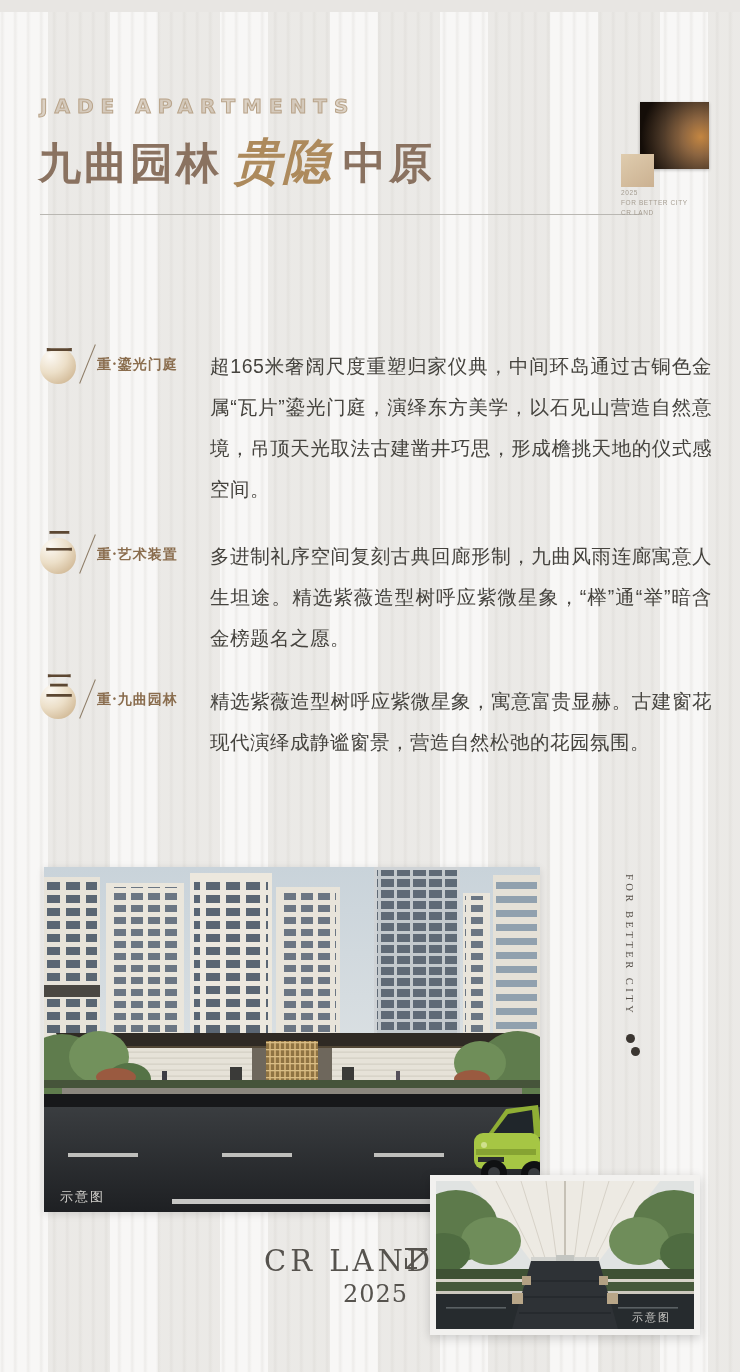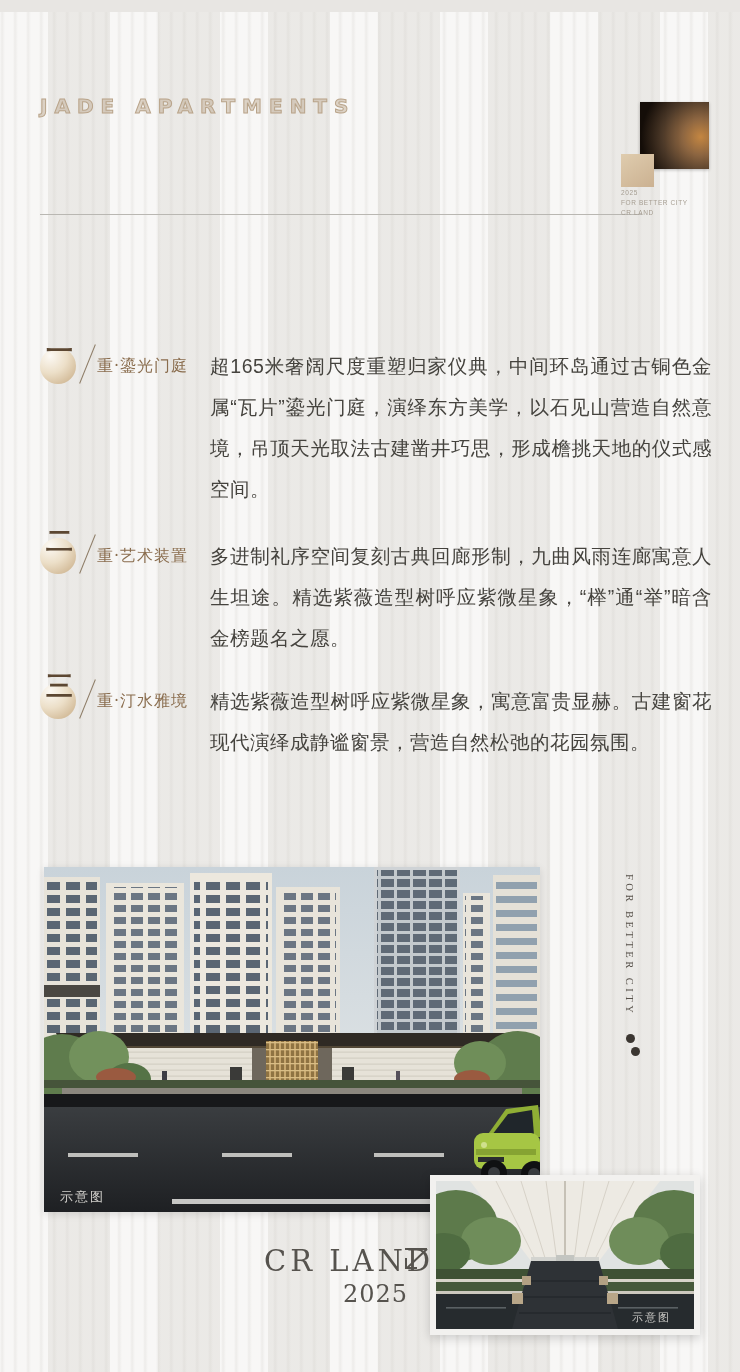--- a/index.html
+++ b/index.html
@@ -57,21 +57,21 @@
     position:absolute; left:0; top:8px; width:36px; height:36px; border-radius:50%;
     background:radial-gradient(circle at 28% 22%, #fcf9f4 0%, #ecdfc8 45%, #c6a981 100%);
   }
   .badge-number {
     position:absolute; left:6px; top:-4px; font-family:"DejaVu Serif","Liberation Serif",serif;
     font-size:27px; font-weight:bold; color:#5c4732; line-height:30px;
   }
   .badge-slash { position:absolute; left:47px; top:3px; height:42px; border-left:1.5px solid #8d7c66; transform:rotate(22deg); }
   .badge-label {
     position:absolute; left:57px; top:16px; font-family:"DejaVu Serif","Liberation Serif",serif;
-    font-size:16px; font-weight:400; color:#8a6d4e; letter-spacing:1px; white-space:nowrap;
+    font-size:14px; font-weight:700; color:#8a6d4e; letter-spacing:1px; white-space:nowrap;
   }
   .feature-body {
     position:absolute; left:210px; top:6px; width:502px;
     font-size:19.5px; line-height:41px; letter-spacing:0.5px; color:#45433e; text-align:justify;
   }
   #feature-1 { top:328px; } #feature-2 { top:518px; } #feature-3 { top:663px; }
 
   
   .main-render { left:44px; top:855px; width:496px; height:345px; box-shadow:0 2px 8px rgba(0,0,0,0.12); }
   .side-text {
@@ -98,20 +98,25 @@
     left:330px; top:1268px; width:78px; text-align:right;
     font-family:"DejaVu Serif","Liberation Serif",serif; font-size:24px; color:#56534e; letter-spacing:1px;
   }
 </style>
 </head>
 <body>
 
 <div id="poster">
 
   <div class="abs brand">JADE APARTMENTS</div>
+  <div class="abs hero-title">
+    <span class="t-main">九曲园林</span>
+    <span class="t-script">贵隐</span>
+    <span class="t-main">中原</span>
+  </div>
   <div class="abs divider"></div>
 
   <div class="abs stamp-photo"></div>
   <div class="abs stamp-square"></div>
   <div class="abs stamp-caption">
     <div>2025</div>
     <div>FOR BETTER CITY</div>
     <div>CR LAND</div>
   </div>
 
@@ -134,21 +139,21 @@
       <div class="badge-label">重·艺术装置</div>
     </div>
     <div class="feature-body">多进制礼序空间复刻古典回廊形制，九曲风雨连廊寓意人生坦途。精选紫薇造型树呼应紫微星象，“榉”通“举”暗含金榜题名之愿。</div>
   </div>
 
   <div class="abs feature" id="feature-3">
     <div class="badge">
       <div class="badge-circle"></div>
       <div class="badge-number">三</div>
       <div class="badge-slash"></div>
-      <div class="badge-label">重·汀水雅境</div>
+      <div class="badge-label">重·九曲园林</div>
     </div>
     <div class="feature-body">精选紫薇造型树呼应紫微星象，寓意富贵显赫。古建窗花现代演绎成静谧窗景，营造自然松弛的花园氛围。</div>
   </div>
 
   <svg class="abs main-render" viewBox="0 0 496 345" preserveAspectRatio="none" xmlns="http://www.w3.org/2000/svg">
     <defs>
       <linearGradient id="skyG" x1="0" y1="0" x2="0" y2="1">
         <stop offset="0" stop-color="#c9d3da"></stop>
           <stop offset="1" stop-color="#e9ebea"></stop>
       </linearGradient>

